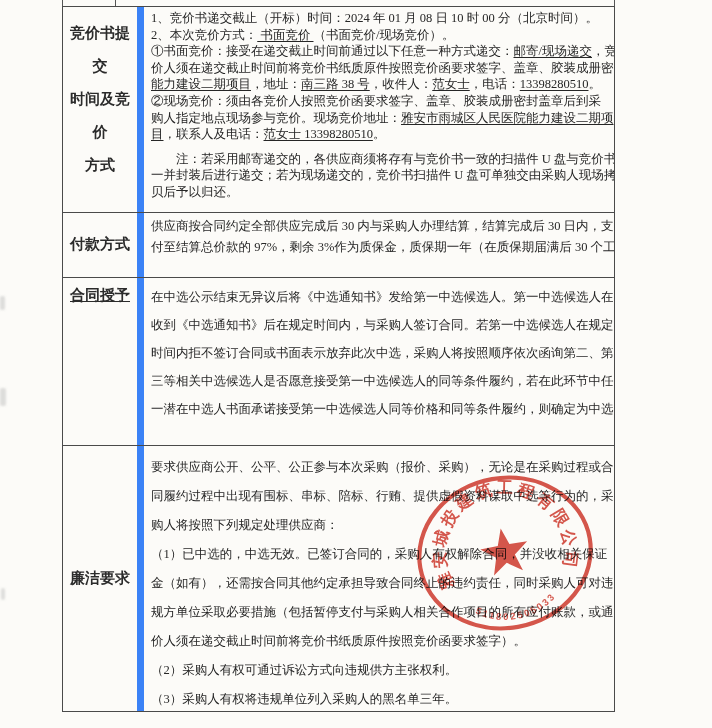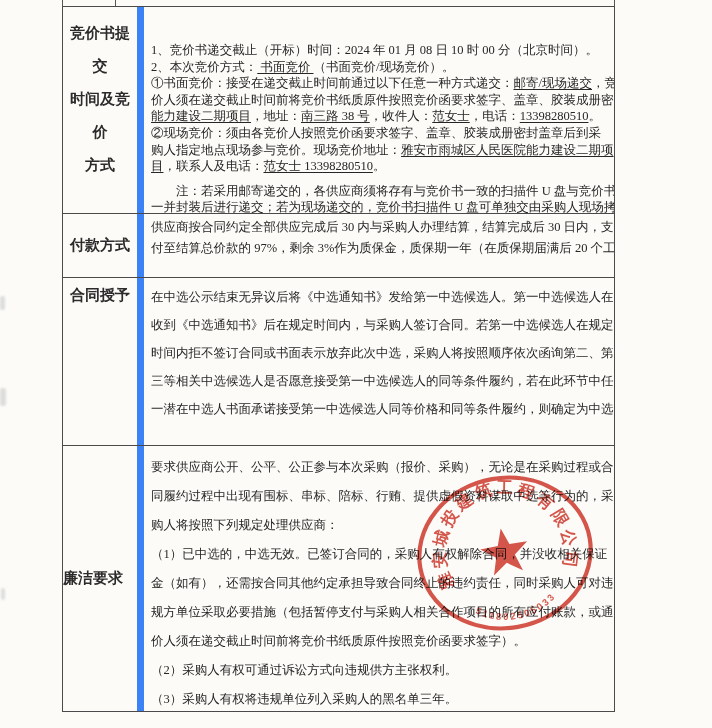--- a/index.html
+++ b/index.html
@@ -32,33 +32,33 @@
     font-weight:bold;font-size:15px;
     color:#2b2b2b;
     text-align:center;
   }
   .content{flex:1;box-sizing:border-box;padding-left:7px;padding-right:1px;font-size:12.5px;overflow:hidden;}
   .tline{white-space:nowrap;}
   .tline .u{text-decoration:underline;text-underline-offset:2px;}
 
   .r1{height:207px;}
   .r1 .label{padding-top:9px;line-height:33px;}
-  .r1 .content{padding-top:3px;line-height:16.6px;margin-top:32px;}
+  .r1 .content{padding-top:3px;line-height:16.6px;}
   .r1 .content .gap{margin-top:8px;}
 
   .r2{height:65px;}
   .r2 .label{display:flex;align-items:center;justify-content:center;}
   .r2 .content{padding-top:3px;line-height:20.5px;}
 
   .r3{height:169px;}
-  .r3 .label{padding-top:7px;line-height:20px;}
+  .r3 .label{padding-top:7px;line-height:20px;text-decoration:underline;}
   .r3 .content{padding-top:5px;line-height:28px;}
 
   .r4{height:265px;}
-  .r4 .label{display:flex;align-items:center;}
+  .r4 .label{display:flex;align-items:center;justify-content:center;}
   .r4 .content{padding-top:7px;line-height:29px;}
 
   
   .seal{
     position:absolute;left:413px;top:474px;width:184px;height:158px;
     transform:rotate(-10deg);
     opacity:.84;
     mix-blend-mode:multiply;
     pointer-events:none;
   }
@@ -100,21 +100,21 @@
           <div class="tline"><span>一并封装后进行递交；若为现场递交的，竞价书扫描件 U 盘可单独交由采购人现场拷</span></div>
           <div class="tline"><span>贝后予以归还。</span></div>
         </div>
     </div>
     <div class="row r2">
       <div class="label">
           <div>付款方式</div>
         </div>
       <div class="content">
           <div class="tline"><span>供应商按合同约定全部供应完成后 30 内与采购人办理结算，结算完成后 30 日内，支</span></div>
-          <div class="tline"><span>付至结算总价款的 97%，剩余 3%作为质保金，质保期一年（在质保期届满后 20 个工</span></div>
+          <div class="tline"><span>付至结算总价款的 97%，剩余 3%作为质保金，质保期一年（在质保期届满后 30 个工</span></div>
         </div>
     </div>
     <div class="row r3">
       <div class="label">
           <div>合同授予</div>
         </div>
       <div class="content">
           <div class="tline"><span>在中选公示结束无异议后将《中选通知书》发给第一中选候选人。第一中选候选人在</span></div>
           <div class="tline"><span>收到《中选通知书》后在规定时间内，与采购人签订合同。若第一中选候选人在规定</span></div>
           <div class="tline"><span>时间内拒不签订合同或书面表示放弃此次中选，采购人将按照顺序依次函询第二、第</span></div>

